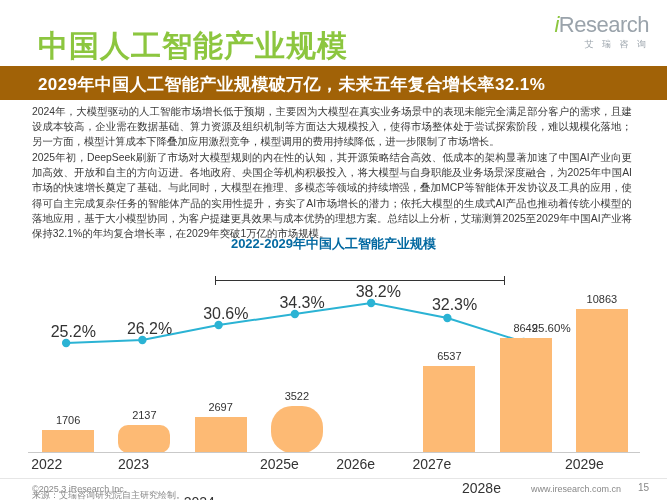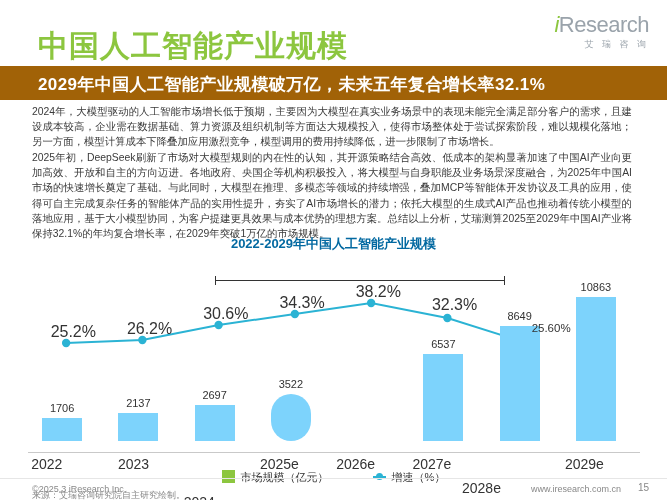--- a/index.html
+++ b/index.html
@@ -66,21 +66,21 @@
   .cagr-line:before{left:0;}
   .cagr-line:after{right:0;}
 
   .plot{
     position:absolute;left:28px;top:285px;width:610px;height:168px;
   }
   .axis{
     position:absolute;left:28px;top:452px;width:612px;height:1px;background:#c9c9c9;
   }
   .bar{
-    position:absolute;bottom:12px;width:40px;background:#7dd3fc;
+    position:absolute;bottom:0;width:52px;background:#fdba74;
   }
   .bar .val{
     position:absolute;left:50%;transform:translateX(-50%);
     top:-16px;font-size:11px;color:#333;white-space:nowrap;
   }
   .xlab{
     position:absolute;top:456px;font-size:14px;color:#333;width:70px;
   }
   .pct{
     position:absolute;font-size:16px;color:#333;white-space:nowrap;
@@ -161,45 +161,41 @@
         <circle cx="371.125" cy="303" r="4.2" fill="#2bb3d4"></circle>
         <circle cx="447.375" cy="318" r="4.2" fill="#2bb3d4"></circle>
         <circle cx="523.625" cy="342" r="4.2" fill="#2bb3d4"></circle>
       </g>
   </svg>
 
   <div class="plot" id="plot">
       <div class="bar" style="left: 14.125px; height: 22.6113px;">
         <span class="val">1706</span>
       </div>
-      <div class="bar" style="left: 90.375px; height: 28.3237px;">
+      <div class="bar" style="left: 90.375px; height: 28.3237px; border-radius: 10px;">
         <span class="val">2137</span>
       </div>
       <div class="bar" style="left: 166.625px; height: 35.746px;">
         <span class="val">2697</span>
       </div>
       <div class="bar" style="left: 242.875px; height: 46.6805px; border-radius: 21px;">
         <span class="val">3522</span>
       </div>
       <div class="bar" style="left: 395.375px; height: 86.6412px;">
         <span class="val">6537</span>
       </div>
       <div class="bar" style="left: 471.625px; height: 114.634px;">
         <span class="val">8649</span>
       </div>
       <div class="bar" style="left: 547.875px; height: 143.978px;">
         <span class="val">10863</span>
       </div>
     </div>
   <div class="axis"></div>
 
-  <div class="legend">
-    <span class="item"><span class="swatch"></span><span>市场规模（亿元）</span></span>
-    <span class="item"><span class="dot"></span><span>增速（%）</span></span>
-  </div>
 
   <div class="source">来源：艾瑞咨询研究院自主研究绘制。</div>
   <div class="footline"></div>
   <div class="copyright">©2025.3 iResearch Inc.</div>
   <div class="foot-right">www.iresearch.com.cn</div>
   <div class="pagenum">15</div>
 
 <div class="xlab" style="left: 31.125px;">2022</div>
     <div class="xlab" style="left: 118px;">2023</div>
     <div class="xlab" style="left: 183.625px; margin-top: 38px;">2024</div>

